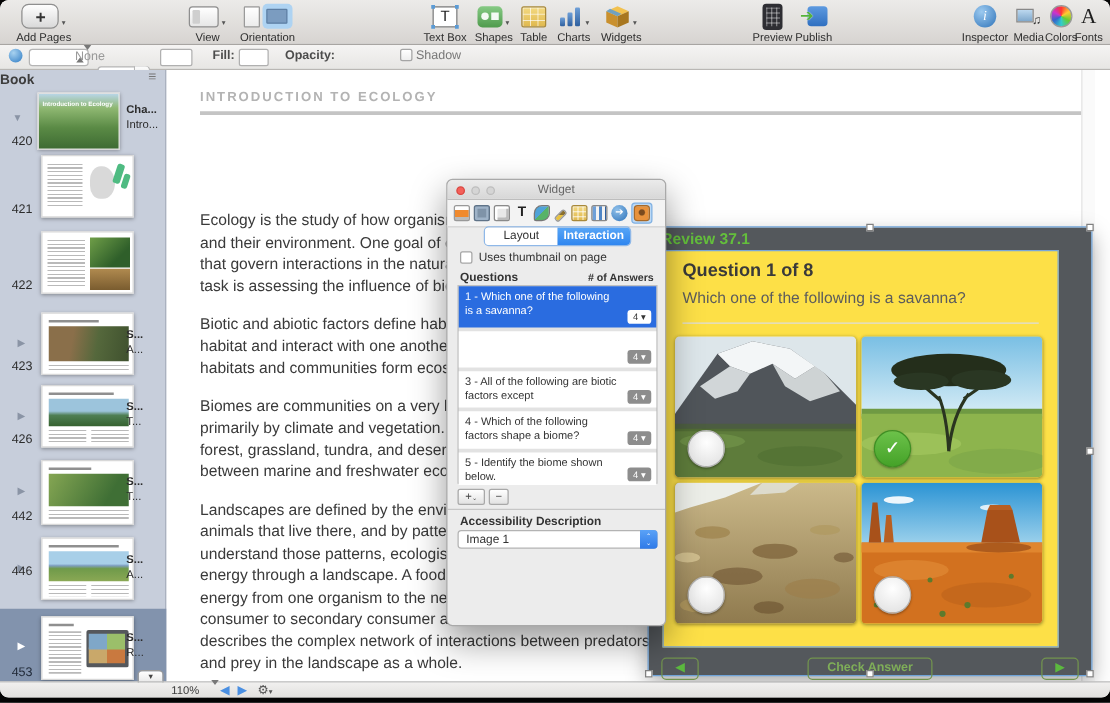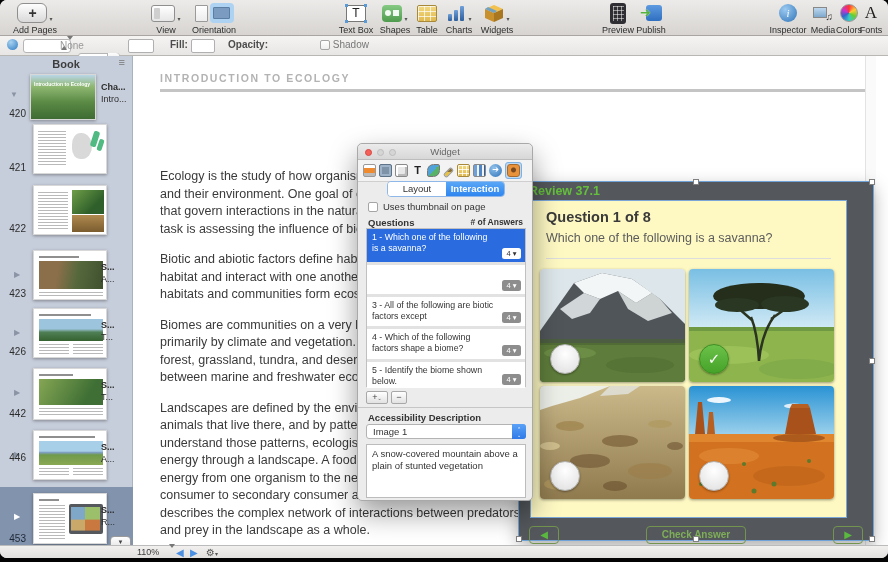--- a/index.html
+++ b/index.html
@@ -45,21 +45,21 @@
   .sphere { width:11px; height:11px; border-radius:50%; background:radial-gradient(circle at 35% 30%,#a8d2f0,#2e7bc4); }
   .fsel { height:14px; background:#fff; border:1px solid #b5b5b5; border-radius:3px; color:#999; padding:0 3px; line-height:12px; position:relative; }
   .fsel .step { position:absolute; right:1px; top:1px; bottom:1px; width:8px; font-size:5px; color:#777; line-height:5px; text-align:center; }
   .fwell { height:14px; background:#fff; border:1px solid #b0b0b0; border-radius:2px; }
   .flab { font-weight:bold; color:#4c4c4c; }
   .fcheck { width:10px; height:10px; border:1px solid #a5a5a5; border-radius:2px; background:linear-gradient(#fff,#eee); display:inline-block; vertical-align:-2px; }
   .combo-cap { position:absolute; right:0; top:-1px; bottom:-1px; width:12px; background:linear-gradient(#fdfdfd,#d8d8d8); border-left:1px solid #b5b5b5; border-radius:0 3px 3px 0; font-size:6px; color:#555; line-height:14px; text-align:center; }
 
   
   .sidebar { position:absolute; left:0; top:56px; width:133px; height:489px; background:#c7cedb; border-right:1px solid #aab1bf; z-index:2; }
-  .sb-head { position:absolute; left:0; top:0; width:100%; height:17px; font-size:11px; font-weight:bold; color:#3d3d3d; text-align:center; line-height:16px; }
+  .sb-head { position:absolute; left:0; top:0; width:100%; height:17px; font-size:11px; font-weight:bold; color:#3d3d3d; text-align:left; line-height:16px; }
   .sb-burger { position:absolute; right:7px; top:0px; font-size:11px; color:#777; }
   .thumb { position:absolute; background:#fff; border:1px solid #d8d8d8; box-shadow:0 1px 3px rgba(0,0,0,.35); overflow:hidden; }
   .pgnum { position:absolute; width:24px; text-align:right; font-size:10px; color:#2c2c2c; }
   .disc { position:absolute; font-size:8px; color:#8a94a5; }
   .sb-lbl1 { position:absolute; left:101px; font-size:9px; font-weight:bold; color:#2c2c2c; }
   .sb-lbl2 { position:absolute; left:101px; font-size:9px; color:#2c2c2c; }
   .sel-row { position:absolute; left:0; top:431px; width:133px; height:58px; background:#8293ad; }
   .tl { background:repeating-linear-gradient(#b9b9b9 0 1px,transparent 1px 3px); }
   .ttl { height:2px; background:#8f8f8f; }
   .pill { position:absolute; left:110px; top:480px; width:21px; height:13px; background:linear-gradient(#fff,#e3e3e3); border:1px solid #9a9a9a; border-radius:4px; font-size:6px; color:#444; text-align:center; line-height:11px; z-index:3; }
@@ -110,21 +110,21 @@
   .pm { height:13px; background:linear-gradient(#fff,#e2e2e2); border:1px solid #a8a8a8; border-radius:2px; font-size:9px; line-height:11px; text-align:center; color:#444; }
   .pdiv { position:absolute; left:0; right:0; top:263px; border-top:1px solid #c6c6c6; }
   .acclab { position:absolute; left:10px; top:268px; font-weight:bold; }
   .imgsel { position:absolute; left:8px; top:280px; width:160px; height:15px; background:#fff; border:1px solid #b3b3b3; border-radius:3px; line-height:13px; padding-left:6px; }
   .imgsel .cap { position:absolute; right:-1px; top:-1px; bottom:-1px; width:14px; background:linear-gradient(#5aa2f7,#2f7ae8); border-radius:0 3px 3px 0; color:#fff; font-size:5px; line-height:6px; text-align:center; padding-top:2px; }
   .ta { position:absolute; left:8px; top:300px; width:160px; height:54px; background:#fff; border:1px solid #bcbcbc; padding:3px 5px; white-space:pre-line; line-height:11.5px; }
 
   
   .frame { position:absolute; left:519px; top:182px; width:354px; height:358px; background:#54585c; border-radius:3px; outline:1px solid #6fa3d8; box-shadow:0 6px 18px rgba(0,0,0,.35); z-index:3; }
   .f-label { position:absolute; left:10px; top:2px; font-size:12.5px; font-weight:bold; color:#64bf3c; }
-  .f-panel { position:absolute; left:11px; top:18px; width:317px; height:318px; background:#fef9c3; border:1px solid #7aa7d8; }
+  .f-panel { position:absolute; left:11px; top:18px; width:317px; height:318px; background:#fde047; border:1px solid #7aa7d8; }
   .f-q1 { position:absolute; left:15px; top:8px; font-size:14.5px; font-weight:bold; color:#3a3a3a; }
   .f-q2 { position:absolute; left:15px; top:30px; font-size:12.5px; color:#5c5c5c; }
   .f-div { position:absolute; left:15px; right:15px; top:57px; border-top:1px solid #ddd; }
   .opt { position:absolute; width:145px; height:113px; border-radius:4px; overflow:hidden; box-shadow:0 1px 3px rgba(0,0,0,.4); }
   .opt svg { display:block; width:145px; height:113px; }
   .radio { position:absolute; left:10px; bottom:8px; width:30px; height:30px; border-radius:50%; background:radial-gradient(circle at 50% 32%,#fff,#dedede); border:1px solid #b2b2b2; box-shadow:0 1px 2px rgba(0,0,0,.35); }
   .radio.on { background:linear-gradient(#6cc24a,#45a228); border-color:#3f8f24; color:#fff; font-size:15px; font-weight:bold; text-align:center; line-height:28px; }
   .f-btn { position:absolute; height:18px; border:1px solid #72944e; border-radius:4px; color:#5cb93f; font-size:10px; text-align:center; line-height:16px; }
   .handle { position:absolute; width:6px; height:6px; background:#fff; border:1px solid #808080; z-index:4; }
 
@@ -539,22 +539,20 @@
       <span class="pm" style="width:22px;"><span>+</span><span style="font-size:5px;">⌄</span></span>
       <span class="pm" style="width:16px;">−</span>
     </div>
 
     <div class="pdiv"></div>
     <div class="acclab">Accessibility Description</div>
     <div class="imgsel">
       <span>Image 1</span>
       <span class="cap"><span>⌃</span><br><span>⌄</span></span>
     </div>
-    <div class="ta">A snow-covered mountain above a
-plain of stunted vegetation</div>
   </div>
 
   <div class="statusbar">
     <div class="st" style="left:137px;"><span>110%</span></div>
     <div class="st" style="left:163px;top:2px;"><span class="tri-up"></span><span class="tri-dn"></span></div>
     <div class="st" style="left:176px;color:#4a8fe2;font-size:10px;">◀</div>
     <div class="st" style="left:190px;color:#4a8fe2;font-size:10px;">▶</div>
     <div class="st" style="left:206px;color:#555;font-size:10px;"><span>⚙</span><span style="font-size:6px;">▾</span></div>
   </div>
 

